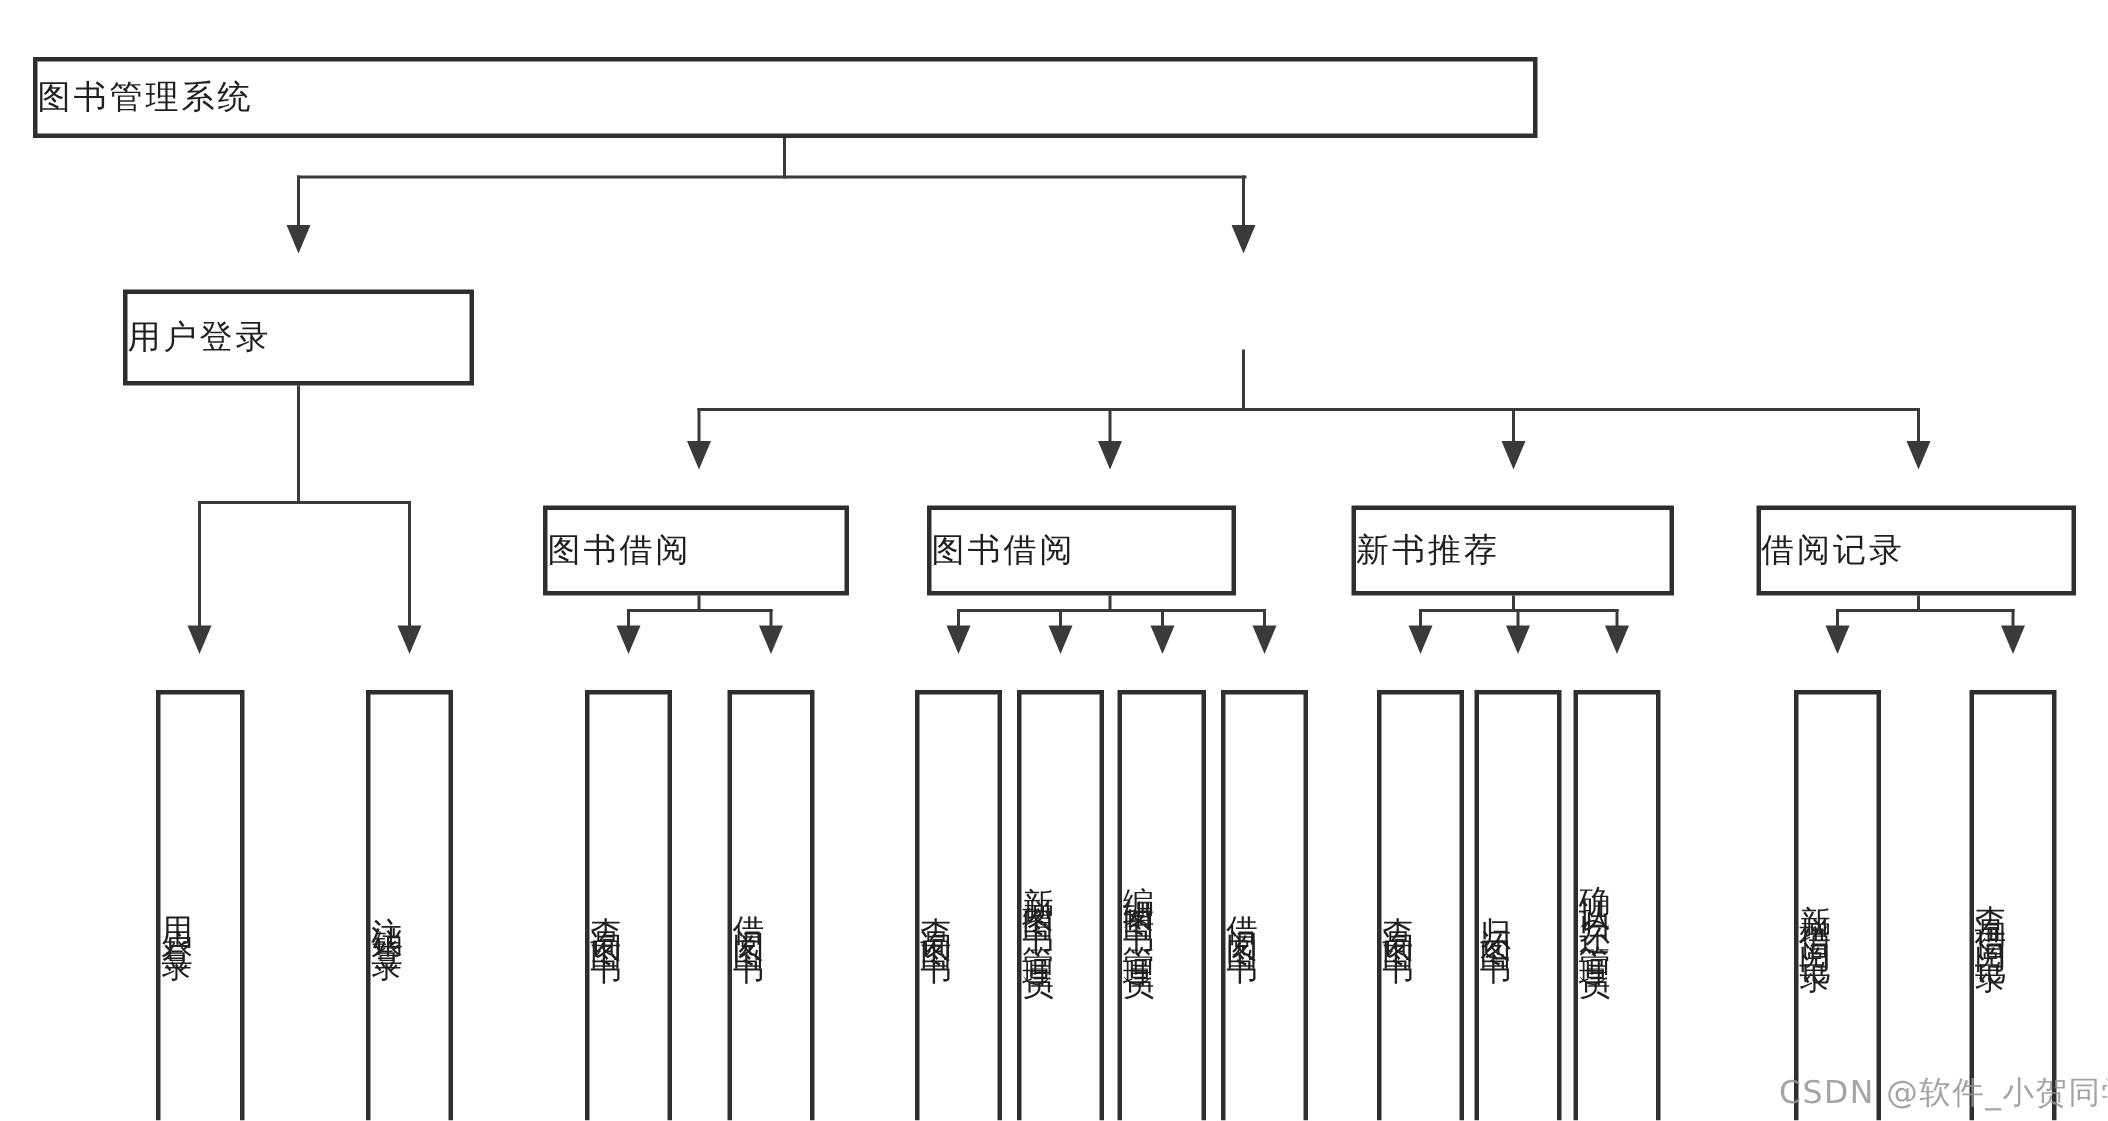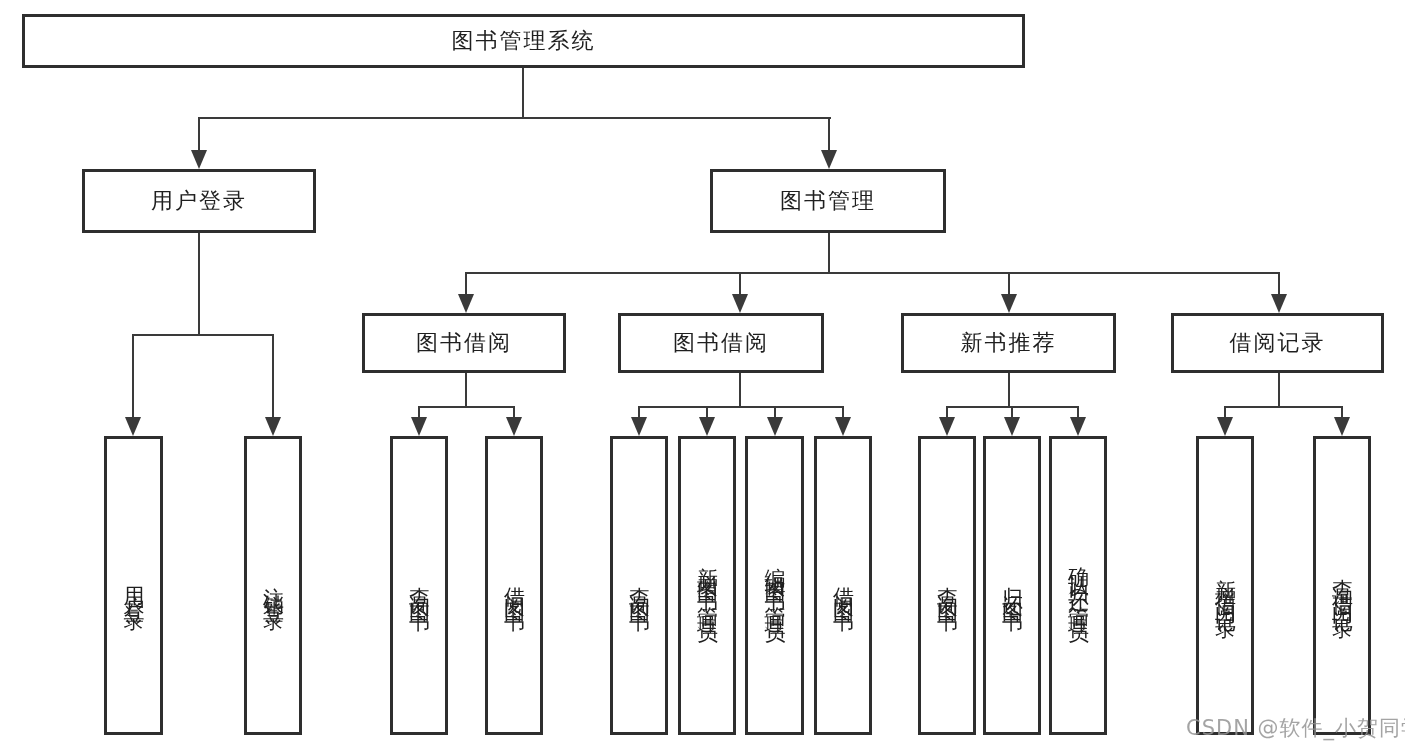--- a/index.html
+++ b/index.html
@@ -3,22 +3,22 @@
 <meta charset="utf-8">
 <style>
   html,body{margin:0;padding:0;background:#ffffff;}
   .stage{
     position:relative;width:1405px;height:747px;background:#ffffff;
     font-family:"DejaVu Sans","Liberation Sans",sans-serif;
     color:#1f1f1f;overflow:hidden;
   }
   .box{
     position:absolute;background:#ffffff;border:3px solid #2e2e2e;
-    box-sizing:border-box;display:flex;align-items:center;justify-content:center;
-    font-size:22px;letter-spacing:2px;color:#1f1f1f;z-index:2;
+    box-sizing:border-box;display:flex;align-items:center;
+    font-size:22px;letter-spacing:2px;color:#1f1f1f;z-index:2;margin-top:24px;
   }
   .leafbox{font-size:21px;}
   .vtext{
     writing-mode:vertical-rl;text-orientation:mixed;
     letter-spacing:8px;line-height:1;white-space:nowrap;
   }
   .v{position:absolute;width:2px;background:#3a3a3a;z-index:1;}
   .h{position:absolute;height:2px;background:#3a3a3a;z-index:1;}
   .ar{
     position:absolute;width:0;height:0;z-index:1;
@@ -95,23 +95,20 @@
   <div class="v" style="left:1341px;top:406px;height:14px"></div>
   <div class="ar" style="left:1334px;top:417px"></div>
 
   <div class="box" style="left:22px;top:14px;width:1003px;height:54px">
     <span>图书管理系统</span>
   </div>
 
   <div class="box" style="left:82px;top:169px;width:234px;height:64px">
     <span>用户登录</span>
   </div>
-  <div class="box" style="left:710px;top:169px;width:236px;height:64px">
-    <span>图书管理</span>
-  </div>
 
   <div class="box" style="left:362px;top:313px;width:204px;height:60px">
     <span>图书借阅</span>
   </div>
   <div class="box" style="left:618px;top:313px;width:206px;height:60px">
     <span>图书借阅</span>
   </div>
   <div class="box" style="left:901px;top:313px;width:215px;height:60px">
     <span>新书推荐</span>
   </div>

